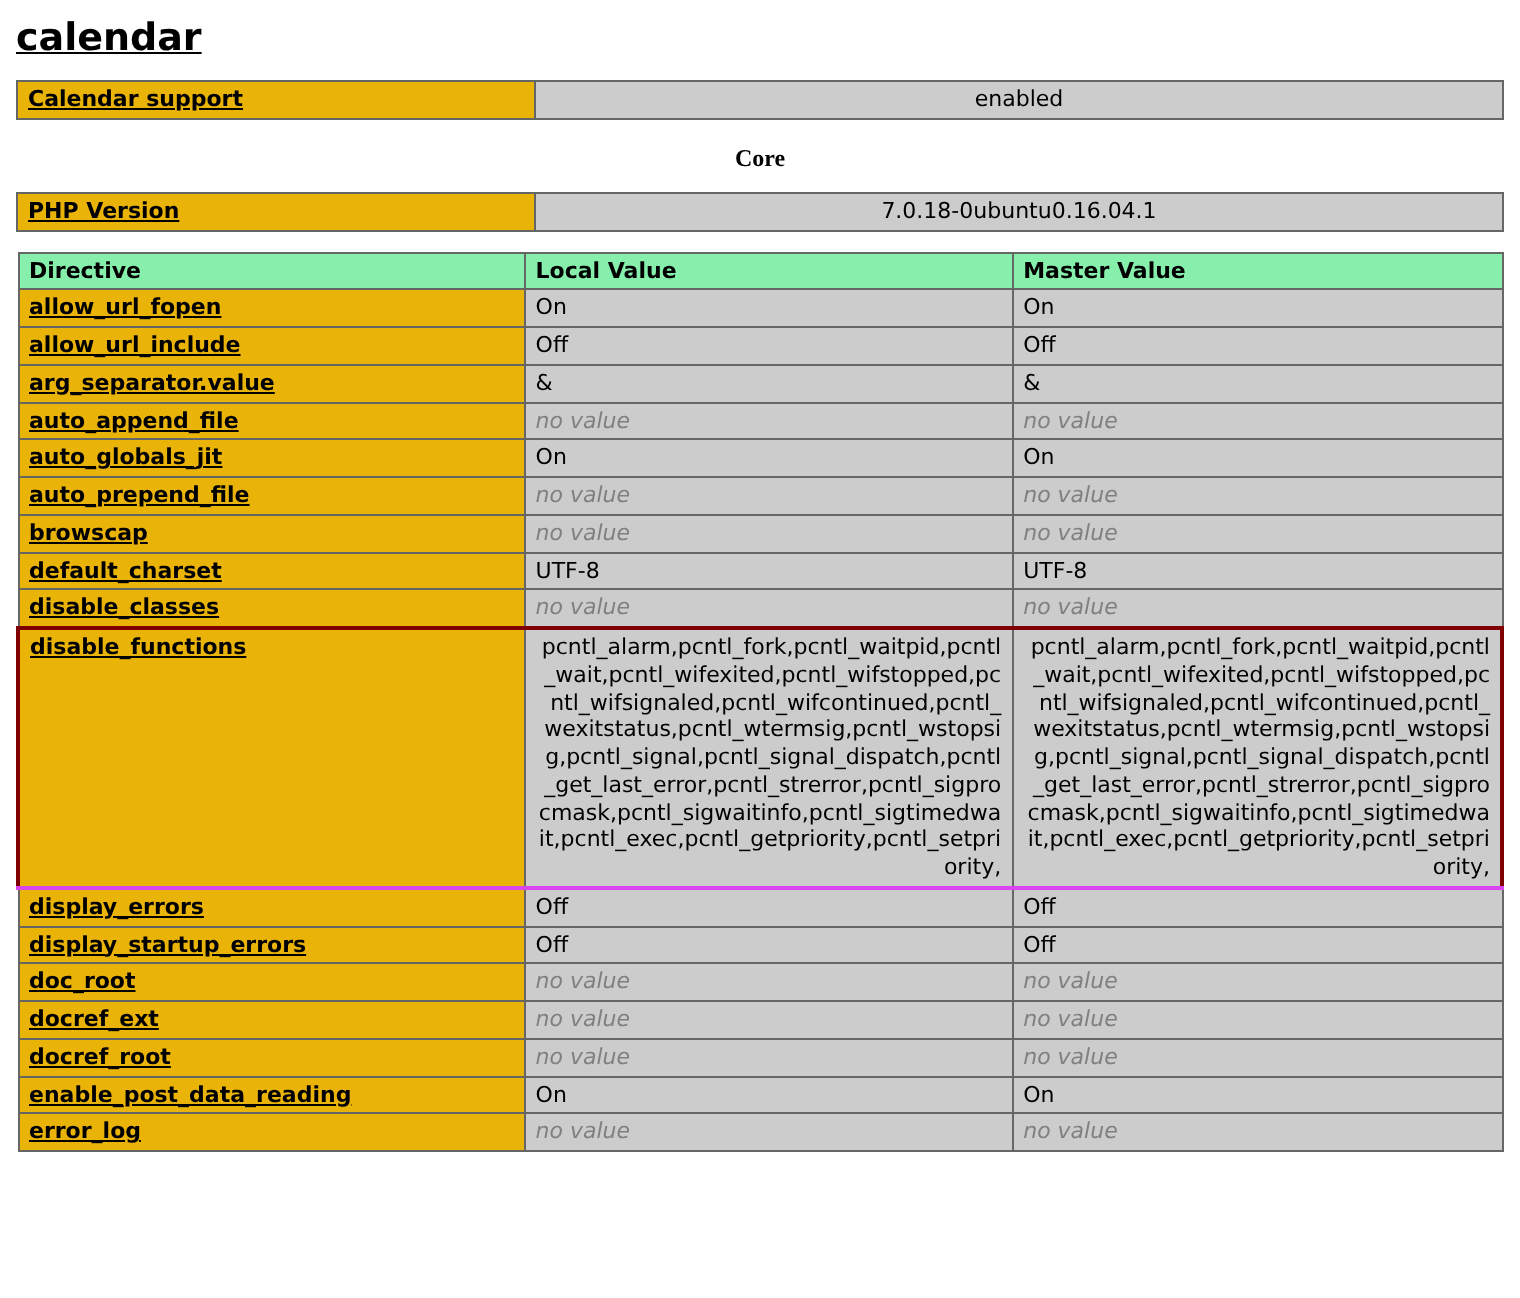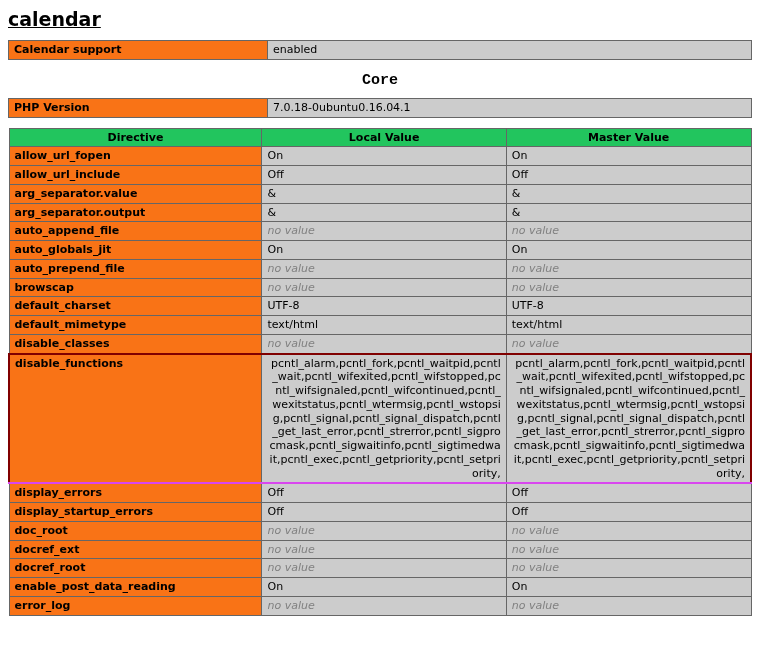--- a/index.html
+++ b/index.html
@@ -22,52 +22,53 @@
   }
   h1.section-title {
     font-size: 19px;
     font-weight: bold;
     margin: 4px 0 10px 0;
     font-family: "DejaVu Sans", "Liberation Sans", sans-serif;
     text-decoration: underline;
   }
   h2.section-title {
     text-align: center;
-    font-size: 15px;
+    font-size: 12px;
     font-weight: bold;
     margin: 12px 0 9px 0;
-    font-family: Liberation Mono, monospace;
+    font-family: Liberation Serif, serif;
   }
   table.info {
     width: 100%;
     border-collapse: collapse;
     border: 1px solid #666666;
     margin-bottom: 10px;
     background: #ffffff;
   }
   table.info td, table.info th {
     border: 1px solid #666666;
     padding: 2px 5px;
     font-size: 11px;
     vertical-align: top;
     line-height: 1.25;
   }
   th.header {
-    background: #22c55e;
-    color: #000000;
-    text-align: center;
+    background: #86efac;
+    color: #000000;
+    text-align: left;
     font-weight: bold;
     font-size: 11px;
     padding: 3px 5px;
   }
   td.e {
-    background: #f97316;
+    background: #eab308;
     font-weight: bold;
     width: 248px;
     color: #000000;
+    text-decoration: underline;
   }
   td.v {
     background: #cccccc;
     color: #000000;
     width: 248px;
     word-wrap: break-word;
     overflow-wrap: break-word;
   }
   td.vr {
     background: #cccccc;
@@ -84,21 +85,21 @@
     border-top: 2px solid #800000;
     border-bottom: 2px solid #d946ef;
   }
   tr.highlight td:first-child {
     border-left: 2px solid #800000;
   }
   tr.highlight td:last-child {
     border-right: 2px solid #800000;
   }
   .two-col td.e { width: 248px; }
-  .two-col td.v { width: auto; }
+  .two-col td.v { width: auto; text-align: center; }
   .mono-wrap {
     white-space: normal;
     word-break: break-all;
     text-align: right;
   }
 </style>
 </head>
 <body>
 
 <div class="page">
@@ -143,25 +144,20 @@
           <td class="e">allow_url_include</td>
           <td class="v">Off</td>
           <td class="vr">Off</td>
         </tr>
         <tr>
           <td class="e">arg_separator.value</td>
           <td class="v">&amp;</td>
           <td class="vr">&amp;</td>
         </tr>
         <tr>
-          <td class="e">arg_separator.output</td>
-          <td class="v">&amp;</td>
-          <td class="vr">&amp;</td>
-        </tr>
-        <tr>
           <td class="e">auto_append_file</td>
           <td class="v novalue">no value</td>
           <td class="vr novalue">no value</td>
         </tr>
         <tr>
           <td class="e">auto_globals_jit</td>
           <td class="v">On</td>
           <td class="vr">On</td>
         </tr>
         <tr>
@@ -171,25 +167,20 @@
         </tr>
         <tr>
           <td class="e">browscap</td>
           <td class="v novalue">no value</td>
           <td class="vr novalue">no value</td>
         </tr>
         <tr>
           <td class="e">default_charset</td>
           <td class="v">UTF-8</td>
           <td class="vr">UTF-8</td>
-        </tr>
-        <tr>
-          <td class="e">default_mimetype</td>
-          <td class="v">text/html</td>
-          <td class="vr">text/html</td>
         </tr>
         <tr>
           <td class="e">disable_classes</td>
           <td class="v novalue">no value</td>
           <td class="vr novalue">no value</td>
         </tr>
         <tr class="highlight">
           <td class="e">disable_functions</td>
           <td class="v mono-wrap">pcntl_alarm,pcntl_fork,pcntl_waitpid,pcntl_wait,pcntl_wifexited,pcntl_wifstopped,pcntl_wifsignaled,pcntl_wifcontinued,pcntl_wexitstatus,pcntl_wtermsig,pcntl_wstopsig,pcntl_signal,pcntl_signal_dispatch,pcntl_get_last_error,pcntl_strerror,pcntl_sigprocmask,pcntl_sigwaitinfo,pcntl_sigtimedwait,pcntl_exec,pcntl_getpriority,pcntl_setpriority,</td>
           <td class="vr mono-wrap">pcntl_alarm,pcntl_fork,pcntl_waitpid,pcntl_wait,pcntl_wifexited,pcntl_wifstopped,pcntl_wifsignaled,pcntl_wifcontinued,pcntl_wexitstatus,pcntl_wtermsig,pcntl_wstopsig,pcntl_signal,pcntl_signal_dispatch,pcntl_get_last_error,pcntl_strerror,pcntl_sigprocmask,pcntl_sigwaitinfo,pcntl_sigtimedwait,pcntl_exec,pcntl_getpriority,pcntl_setpriority,</td>

